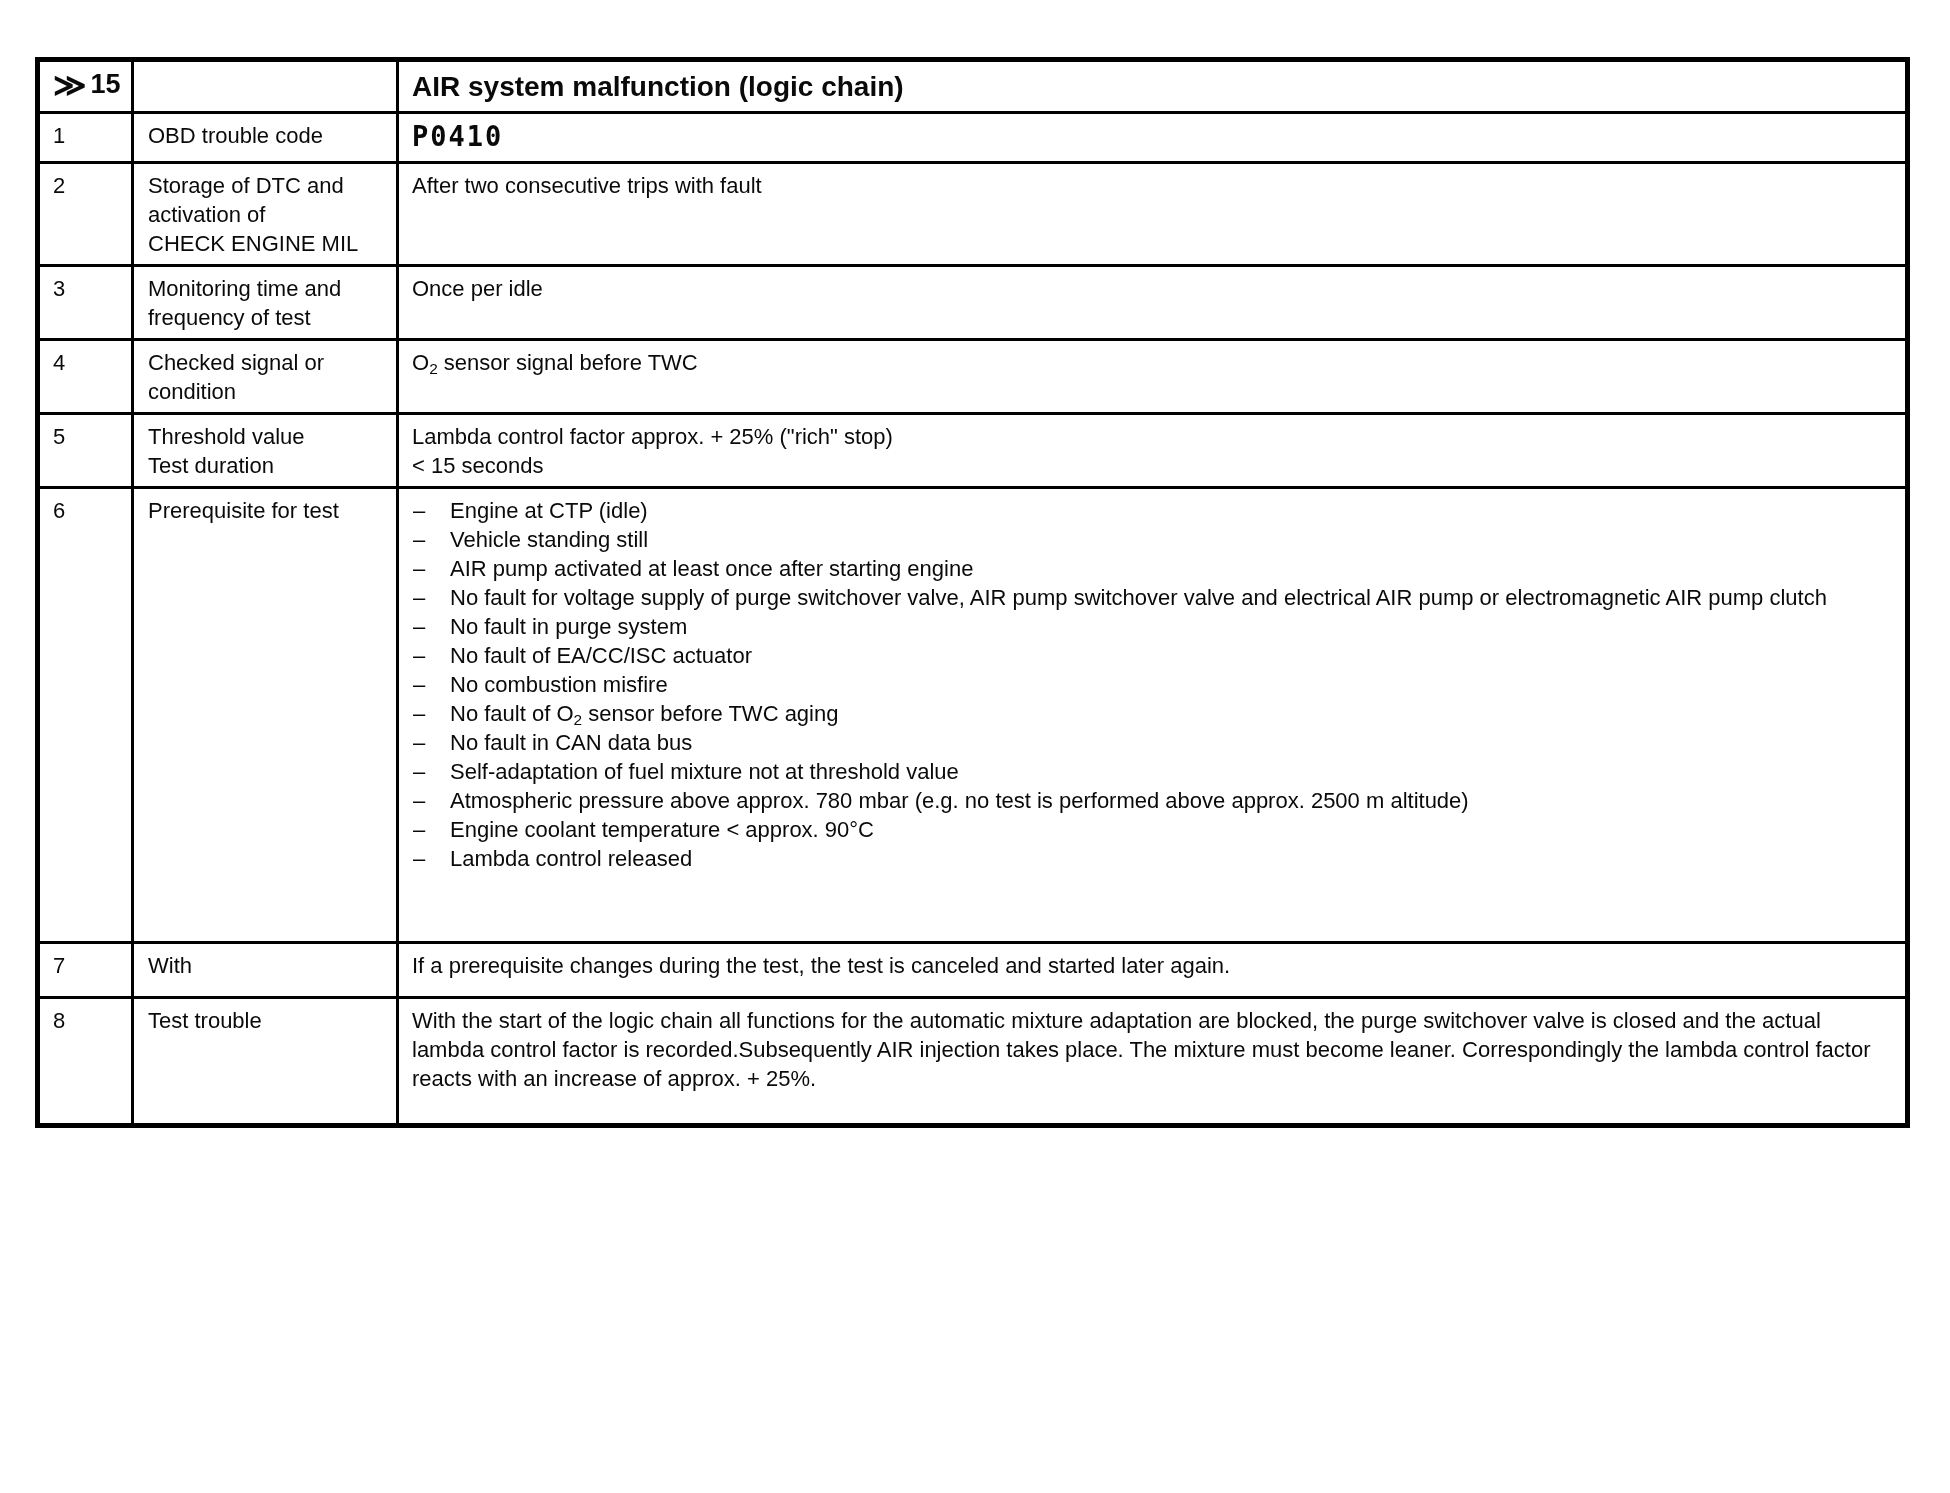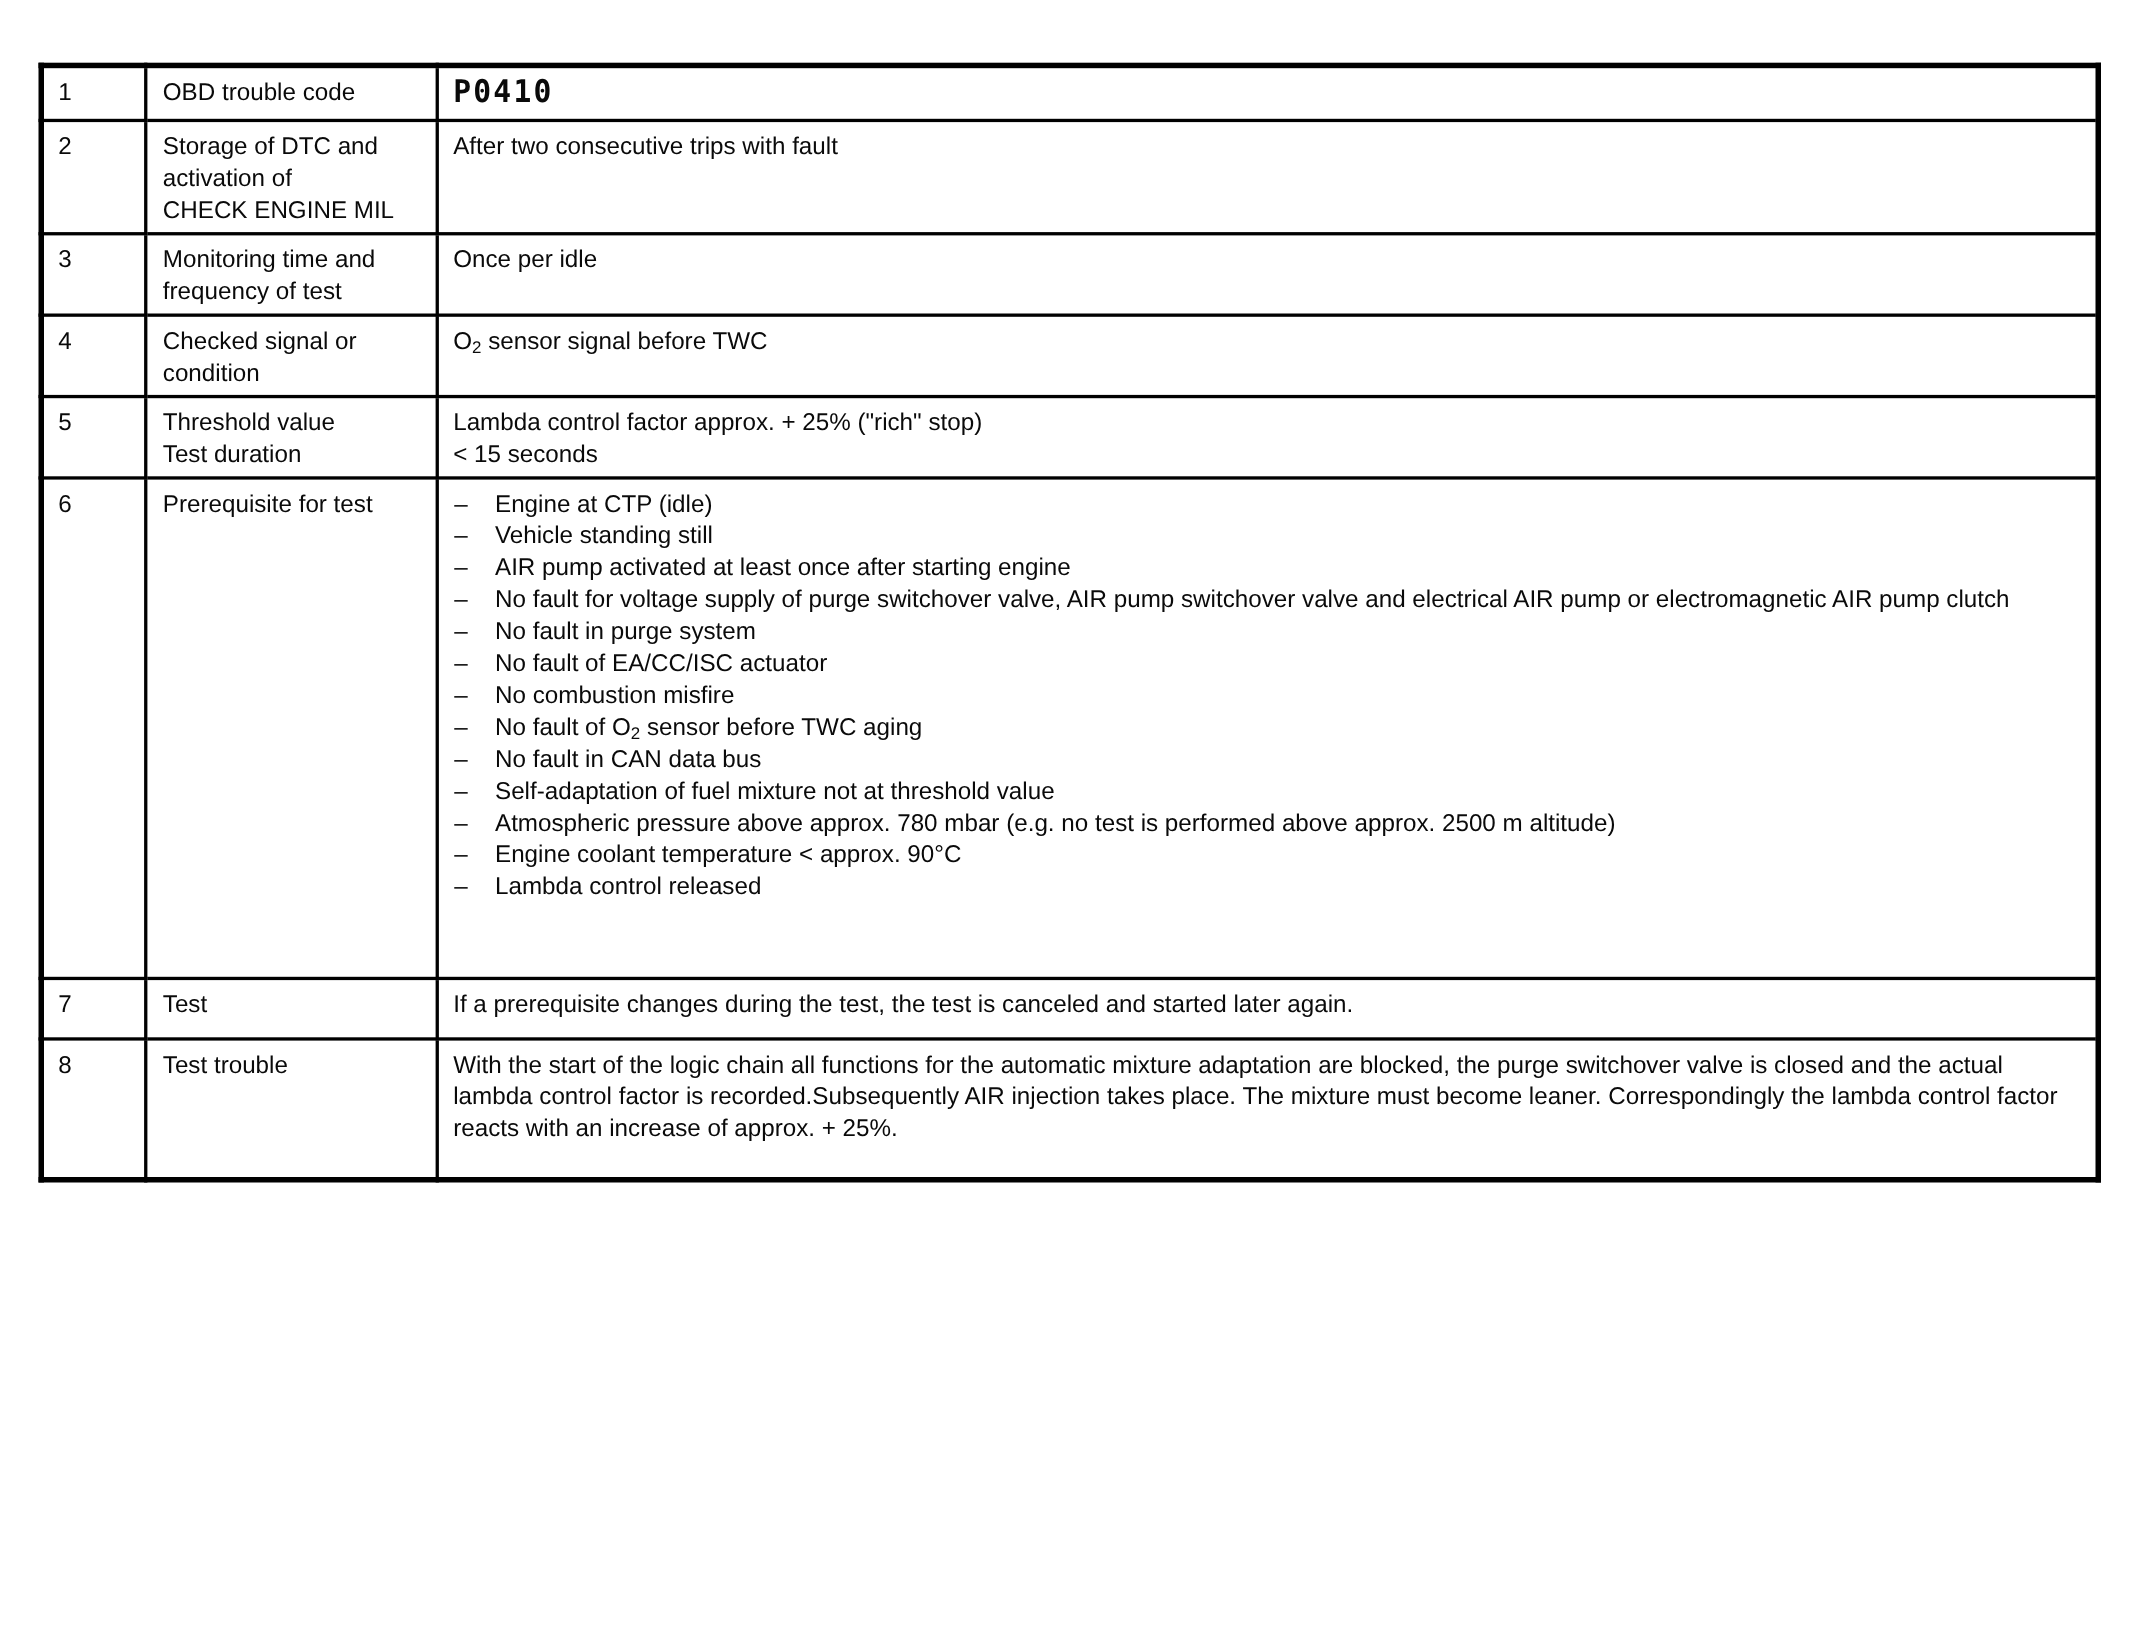--- a/index.html
+++ b/index.html
@@ -113,20 +113,27 @@
 <div class="page">
 
   <table class="spec">
     <colgroup>
       <col class="c-num">
       <col class="c-label">
       <col class="c-body">
     </colgroup>
 
     <tbody>
+        <tr style="height:53px;">
+      <td class="hdr-cell num-cell">
+        <span class="chevron">≫</span><span class="hdr-num">15</span>
+      </td>
+      <td></td>
+      <td class="hdr-title">AIR system malfunction (logic chain)</td>
+    </tr>
 
     <tr style="height:50px;">
       <td class="num-cell">1</td>
       <td class="label-cell pre">OBD trouble code</td>
       <td><span class="lcd">P0410</span></td>
     </tr>
 
     <tr style="height:97px;">
       <td class="num-cell">2</td>
       <td class="label-cell pre">Storage of DTC and
@@ -211,21 +218,21 @@
             </div>
         <div class="li">
               <span class="dash">–</span>
               <span class="txt">Lambda control released</span>
             </div>
       </td>
     </tr>
 
     <tr style="height:55px;">
       <td class="num-cell">7</td>
-      <td class="label-cell pre">Test</td>
+      <td class="label-cell pre">With</td>
       <td class="pre">If a prerequisite changes during the test, the test is canceled and started later again.</td>
     </tr>
 
     <tr style="height:128px;">
       <td class="num-cell">8</td>
       <td class="label-cell pre">Test trouble</td>
       <td class="pre">With the start of the logic chain all functions for the automatic mixture adaptation are blocked, the purge switchover valve is closed and the actual lambda control factor is recorded.Subsequently AIR injection takes place. The mixture must become leaner. Correspondingly the lambda control factor reacts with an increase of approx. + 25%.</td>
     </tr>
 
   </tbody>

